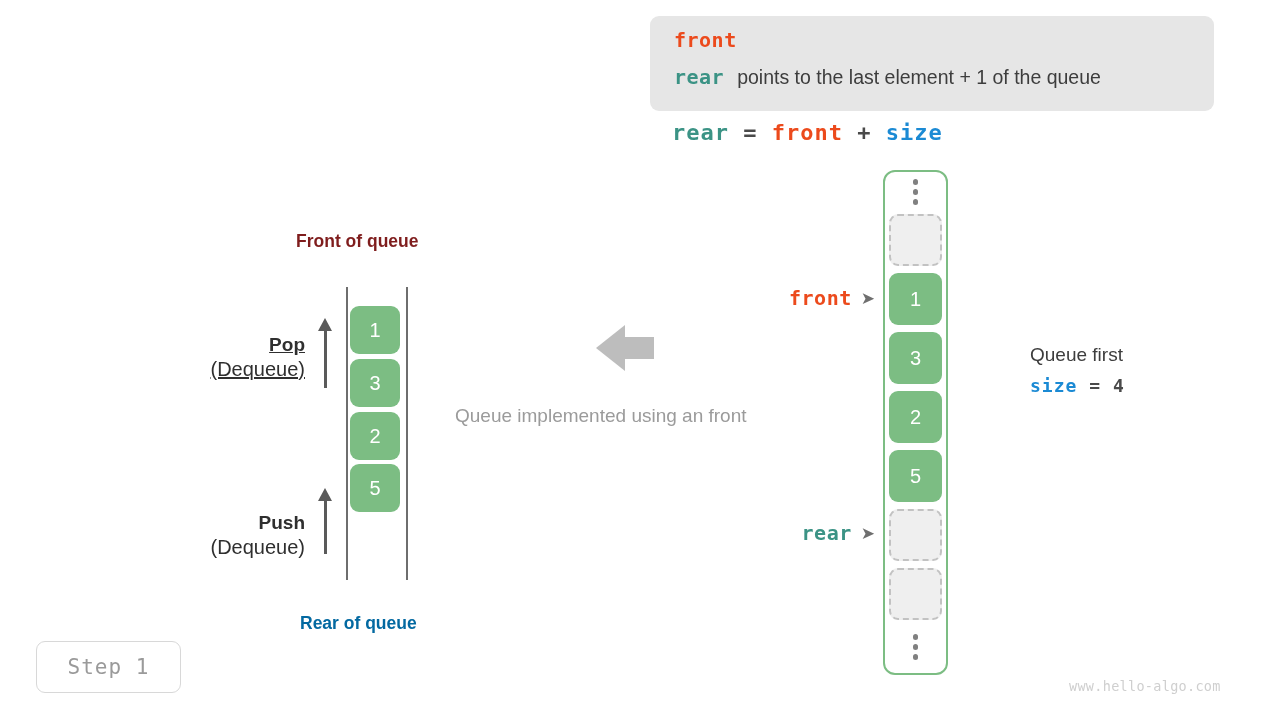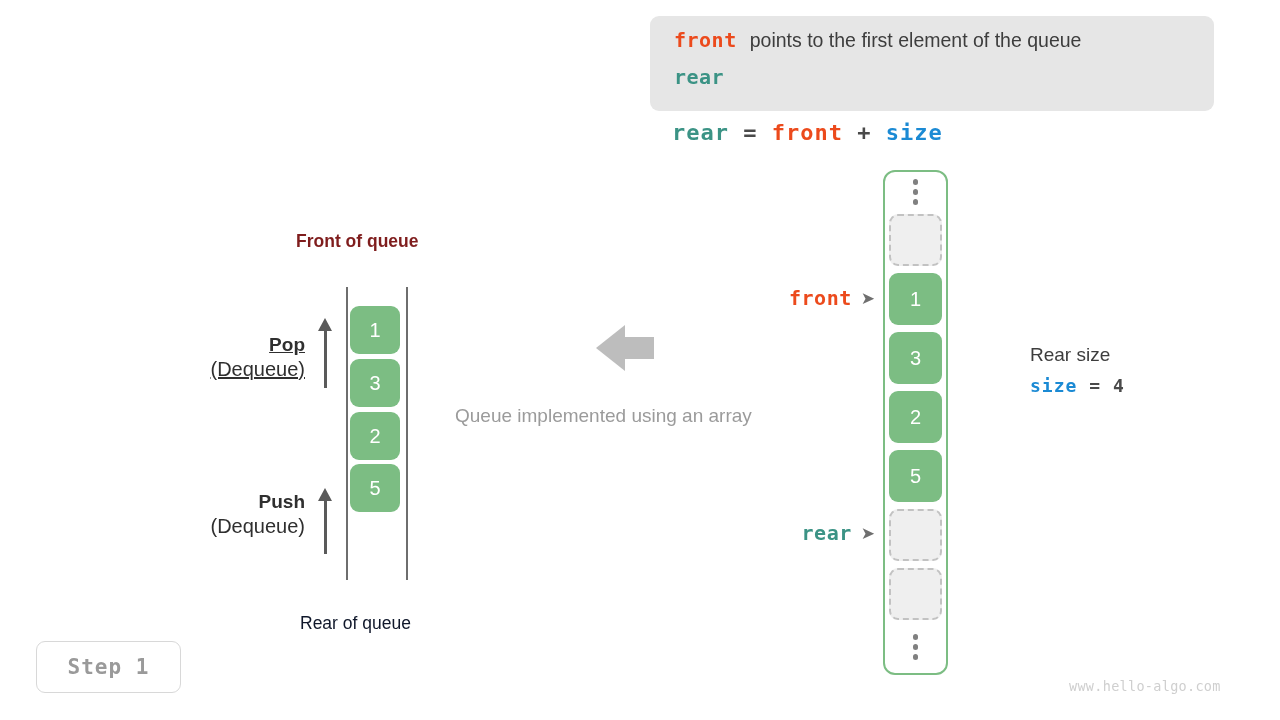--- a/index.html
+++ b/index.html
@@ -67,22 +67,22 @@
     top: 231px;
     font-size: 17.5px;
     font-weight: bold;
     color: #7f1d1d;
     white-space: nowrap;
   }
   #rear-of-queue-label {
     left: 300px;
     top: 613px;
     font-size: 17.5px;
-    font-weight: normal;
-    color: #0f172a;
+    font-weight: bold;
+    color: #0369a1;
     white-space: nowrap;
   }
   .rail {
     width: 2px;
     background: #6e6e6e;
     top: 287px;
     height: 293px;
   }
   #rail-left  { left: 346px; }
   #rail-right { left: 406px; }
@@ -123,21 +123,21 @@
   #arrow-push { top: 488px; height: 56px; }
 
   .op-label {
     text-align: right;
     white-space: nowrap;
     color: #2f2f2f;
   }
   .op-label .t1 { font-size: 19px; font-weight: bold; display: block; }
   .op-label .t2 { font-size: 20px; display: block; margin-top: 2px; }
   #label-pop  { left: 150px; top: 334px; width: 155px; text-decoration: underline; }
-  #label-push { left: 150px; top: 491px; width: 155px; }
+  #label-push { left: 150px; top: 512px; width: 155px; }
 
   
   #center-arrow {
     left: 596px;
     top: 325px;
     width: 58px;
     height: 46px;
   }
   #center-arrow .tail {
     position: absolute;
@@ -252,44 +252,44 @@
     top: 641px;
     width: 145px;
     height: 52px;
     border: 1.5px solid #d8d8d8;
     border-radius: 9px;
     box-sizing: border-box;
     display: flex;
     align-items: center;
     justify-content: center;
     font-family: "DejaVu Sans Mono", monospace;
-    font-weight: bold;
+    font-weight: normal;
     font-size: 21px;
     letter-spacing: 1px;
     color: #9a9a9a;
   }
   #watermark {
     left: 1069px;
     top: 678px;
     font-family: "DejaVu Sans Mono", monospace;
     font-size: 13.5px;
     color: #cfcfcf;
     letter-spacing: 0.3px;
   }
 </style>
 </head>
 <body>
 
 <div class="abs" id="legend-box">
   <div class="legend-line">
     <span class="legend-kw kw-front">front</span>
-    <span class="legend-txt">points to the first element of the queue</span>
   </div>
   <div class="legend-line">
     <span class="legend-kw kw-rear">rear</span>
+    <span class="legend-txt">points to the last element + 1 of the queue</span>
   </div>
 </div>
 
 <div class="abs" id="formula">
   <span class="kw-rear">rear</span>
   <span class="op">=</span>
   <span class="kw-front">front</span>
   <span class="op">+</span>
   <span class="kw-size">size</span>
 </div>
@@ -321,21 +321,21 @@
   <span class="t1">Push</span>
   <span class="t2">(Dequeue)</span>
 </div>
 
 <div class="abs" id="rear-of-queue-label">Rear of queue</div>
 
 <div class="abs" id="center-arrow">
   <div class="tail"></div>
     <div class="point"></div>
 </div>
-<div class="abs" id="center-caption">Queue implemented using an array</div>
+<div class="abs" id="center-caption">Queue implemented using an front</div>
 
 <div class="abs" id="array-container"></div>
 
 <div class="abs dots" style="top:172px">
     <i></i>
     <i></i>
     <i></i>
   </div>
 <div class="abs arr-cell empty" style="top:214px"></div>
 <div class="abs arr-cell filled" style="top:273px">1</div>
@@ -353,21 +353,21 @@
 <div class="abs ptr" id="ptr-front">
   <span class="name kw-front">front</span>
   <span class="tip">➤</span>
 </div>
 <div class="abs ptr" id="ptr-rear">
   <span class="name kw-rear">rear</span>
   <span class="tip">➤</span>
 </div>
 
 <div class="abs" id="queue-size-block">
-  <div id="queue-size-title">Rear size</div>
+  <div id="queue-size-title">Queue first</div>
   <div id="queue-size-value">
     <span class="kw-size">size</span>
     <span>=</span>
     <span>4</span>
   </div>
 </div>
 
 <div class="abs" id="step-badge">Step 1</div>
 <div class="abs" id="watermark">www.hello-algo.com</div>
 

